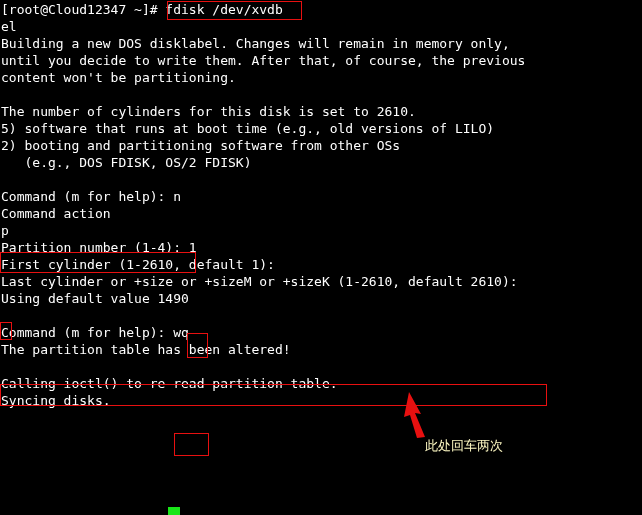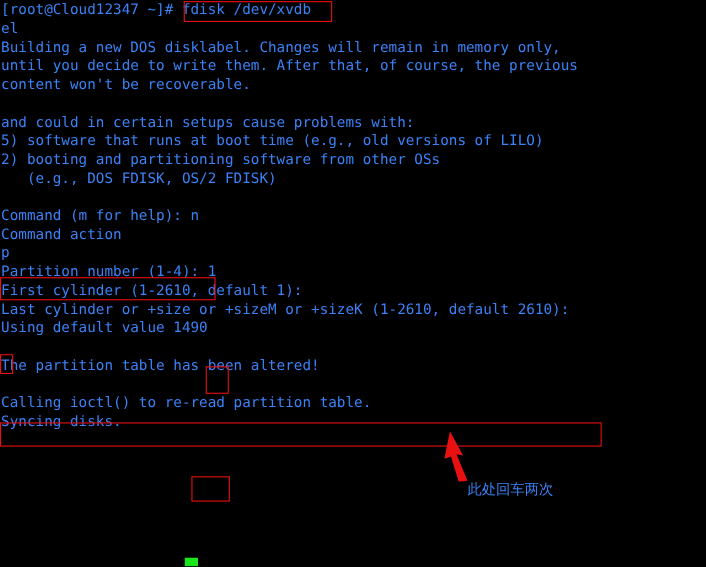--- a/index.html
+++ b/index.html
@@ -25,21 +25,21 @@
     left: 0px;
     top: 1px;
     width: 642px;
   }
   .line {
     height: 17px;
     white-space: pre;
     padding-left: 1px;
     font-size: 13px;
     line-height: 17px;
-    color: #3b82f6;
+    color: #ffffff;
   }
   .line.blank { color: transparent; }
 
   
   .hl {
     position: absolute;
     border: 1.5px solid #e81010;
     box-sizing: border-box;
     pointer-events: none;
     background: transparent;
@@ -77,49 +77,50 @@
 </head>
 <body>
 
 <div id="terminal" style="background: rgb(0, 0, 0); color: rgb(211, 220, 230);">
 
   <div id="screen">
       <div class="line">[root@Cloud12347 ~]# fdisk /dev/xvdb</div>
       <div class="line">el</div>
       <div class="line">Building a new DOS disklabel. Changes will remain in memory only,</div>
       <div class="line">until you decide to write them. After that, of course, the previous</div>
-      <div class="line">content won't be recoverable.</div>
+      <div class="line">content won't be partitioning.</div>
       <div class="line blank"></div>
-      <div class="line">and could in certain setups cause problems with:</div>
+      <div class="line">The number of cylinders for this disk is set to 2610.</div>
       <div class="line">5) software that runs at boot time (e.g., old versions of LILO)</div>
       <div class="line">2) booting and partitioning software from other OSs</div>
       <div class="line">   (e.g., DOS FDISK, OS/2 FDISK)</div>
       <div class="line blank"></div>
       <div class="line">Command (m for help): n</div>
       <div class="line">Command action</div>
       <div class="line">p</div>
       <div class="line">Partition number (1-4): 1</div>
       <div class="line">First cylinder (1-2610, default 1):</div>
       <div class="line">Last cylinder or +size or +sizeM or +sizeK (1-2610, default 2610):</div>
       <div class="line">Using default value 1490</div>
       <div class="line blank"></div>
+      <div class="line">Command (m for help): wq</div>
       <div class="line">The partition table has been altered!</div>
       <div class="line blank"></div>
       <div class="line">Calling ioctl() to re-read partition table.</div>
       <div class="line">Syncing disks.</div>
     </div>
 
   <div class="hl" style="left: 167px; top: 1px; width: 135px; height: 19px; border-color: rgb(232, 16, 16);"></div>
   <div class="hl" style="left: 0px; top: 252px; width: 196px; height: 21px; border-color: rgb(232, 16, 16);"></div>
   <div class="hl" style="left: 0px; top: 322px; width: 12px; height: 18px; border-color: rgb(232, 16, 16);"></div>
   <div class="hl" style="left: 187px; top: 333px; width: 21px; height: 25px; border-color: rgb(232, 16, 16);"></div>
   <div class="hl" style="left: 0px; top: 384px; width: 547px; height: 22px; border-color: rgb(232, 16, 16);"></div>
   <div class="hl" style="left: 174px; top: 433px; width: 35px; height: 23px; border-color: rgb(232, 16, 16);"></div>
 
   <svg id="arrow" viewBox="0 0 44 46" xmlns="http://www.w3.org/2000/svg">
     <polygon points="13,0 25,22 19,21 29,45 21,46 14,23 8,25" fill="#e81010"></polygon>
   </svg>
 
-  <div id="note" style="color: #3b82f6;">此处回车两次</div>
+  <div id="note" style="color: #fef9c3;">此处回车两次</div>
 
   <div id="cursor" style="background: rgb(25, 230, 25);"></div>
 
 </div>
 
 </body></html>

